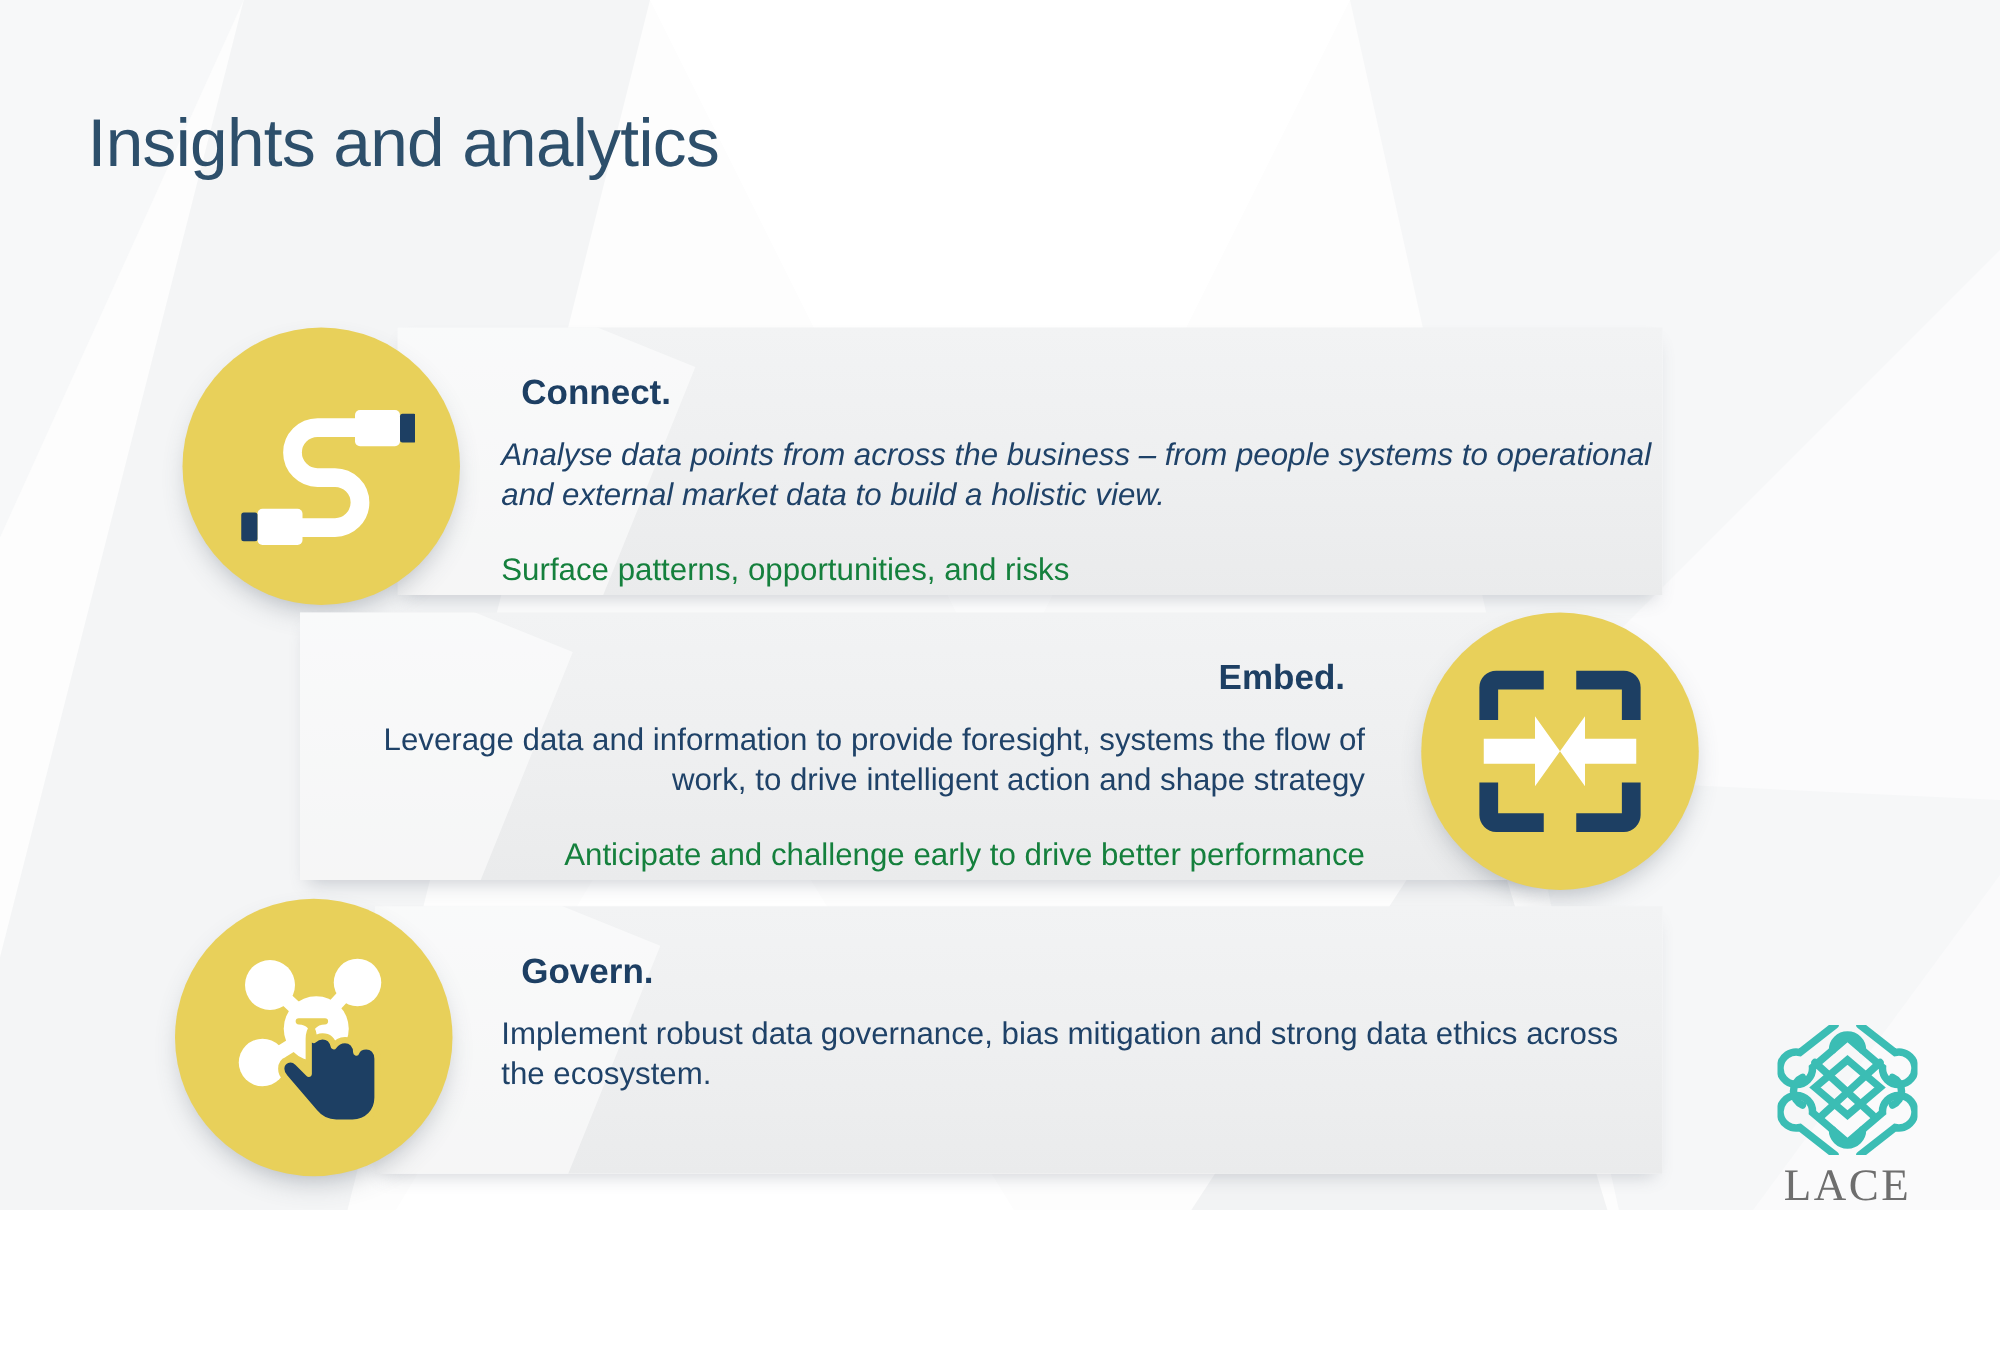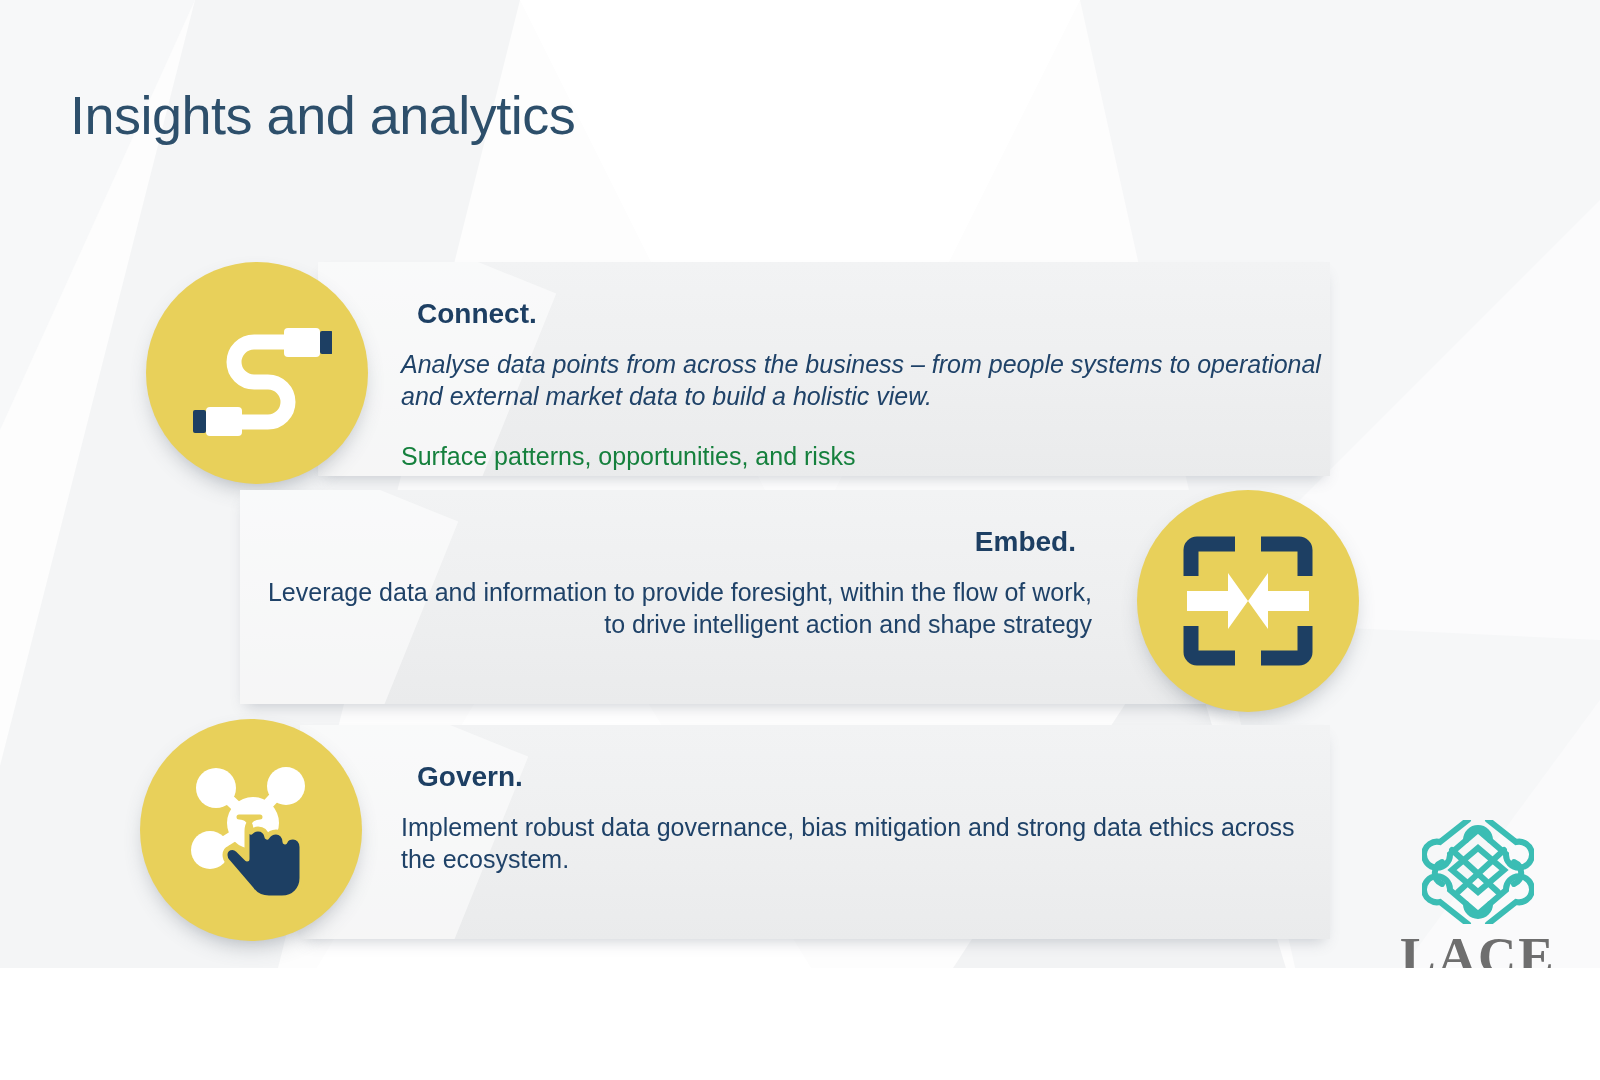--- a/index.html
+++ b/index.html
@@ -148,26 +148,25 @@
   #logo {
     position: absolute;
     left: 1398px;
     top: 820px;
     width: 160px;
     text-align: center;
   }
   #logo-knot { display: block; margin: 0 auto; }
   #logo-lace {
     font-family: "Liberation Serif", serif;
-    font-size: 53px;
+    font-size: 36px;
     letter-spacing: 2px;
     color: #6e6e6e;
     line-height: 1.0;
     margin-top: 6px;
-    font-weight: bold;
   }
   #logo-rule {
     height: 4px;
     background: #3bbdb4;
     width: 118px;
     margin: 3px auto 2px auto;
   }
   #logo-partners {
     font-family: "Liberation Serif", serif;
     font-size: 31px;
@@ -230,21 +229,22 @@
         <path d="M86 16 h38 a6 6 0 0 1 6 6 v26" fill="none" stroke="#1d3f63" stroke-width="15"></path>
         <path d="M16 98 v26 a6 6 0 0 0 6 6 h38" fill="none" stroke="#1d3f63" stroke-width="15"></path>
         <path d="M86 130 h38 a6 6 0 0 0 6-6 V98" fill="none" stroke="#1d3f63" stroke-width="15"></path>
         <path d="M12 63 h41 V45 l20 28 -20 28 V83 H12 Z" fill="#ffffff"></path>
         <path d="M134 63 h-41 V45 L73 73 l20 28 V83 h41 Z" fill="#ffffff"></path>
       </svg>
     </div>
 
     <div class="text-col">
       <p class="heading">Embed.</p>
-      <p class="body-text">Leverage data and information to provide foresight, within the flow of work, to drive intelligent action and shape strategy</p>
+      <p class="body-text">Leverage data and information to provide foresight, systems the flow of work, to drive intelligent action and shape strategy</p>
+      <p class="tagline">Anticipate and challenge early to drive better performance</p>
     </div>
   </div>
 
   <div class="row" id="row-govern">
     <div class="bar"></div>
     <div class="bar-clip">
       <div class="bar-sheen"></div>
     </div>
 
     <div class="circle">

